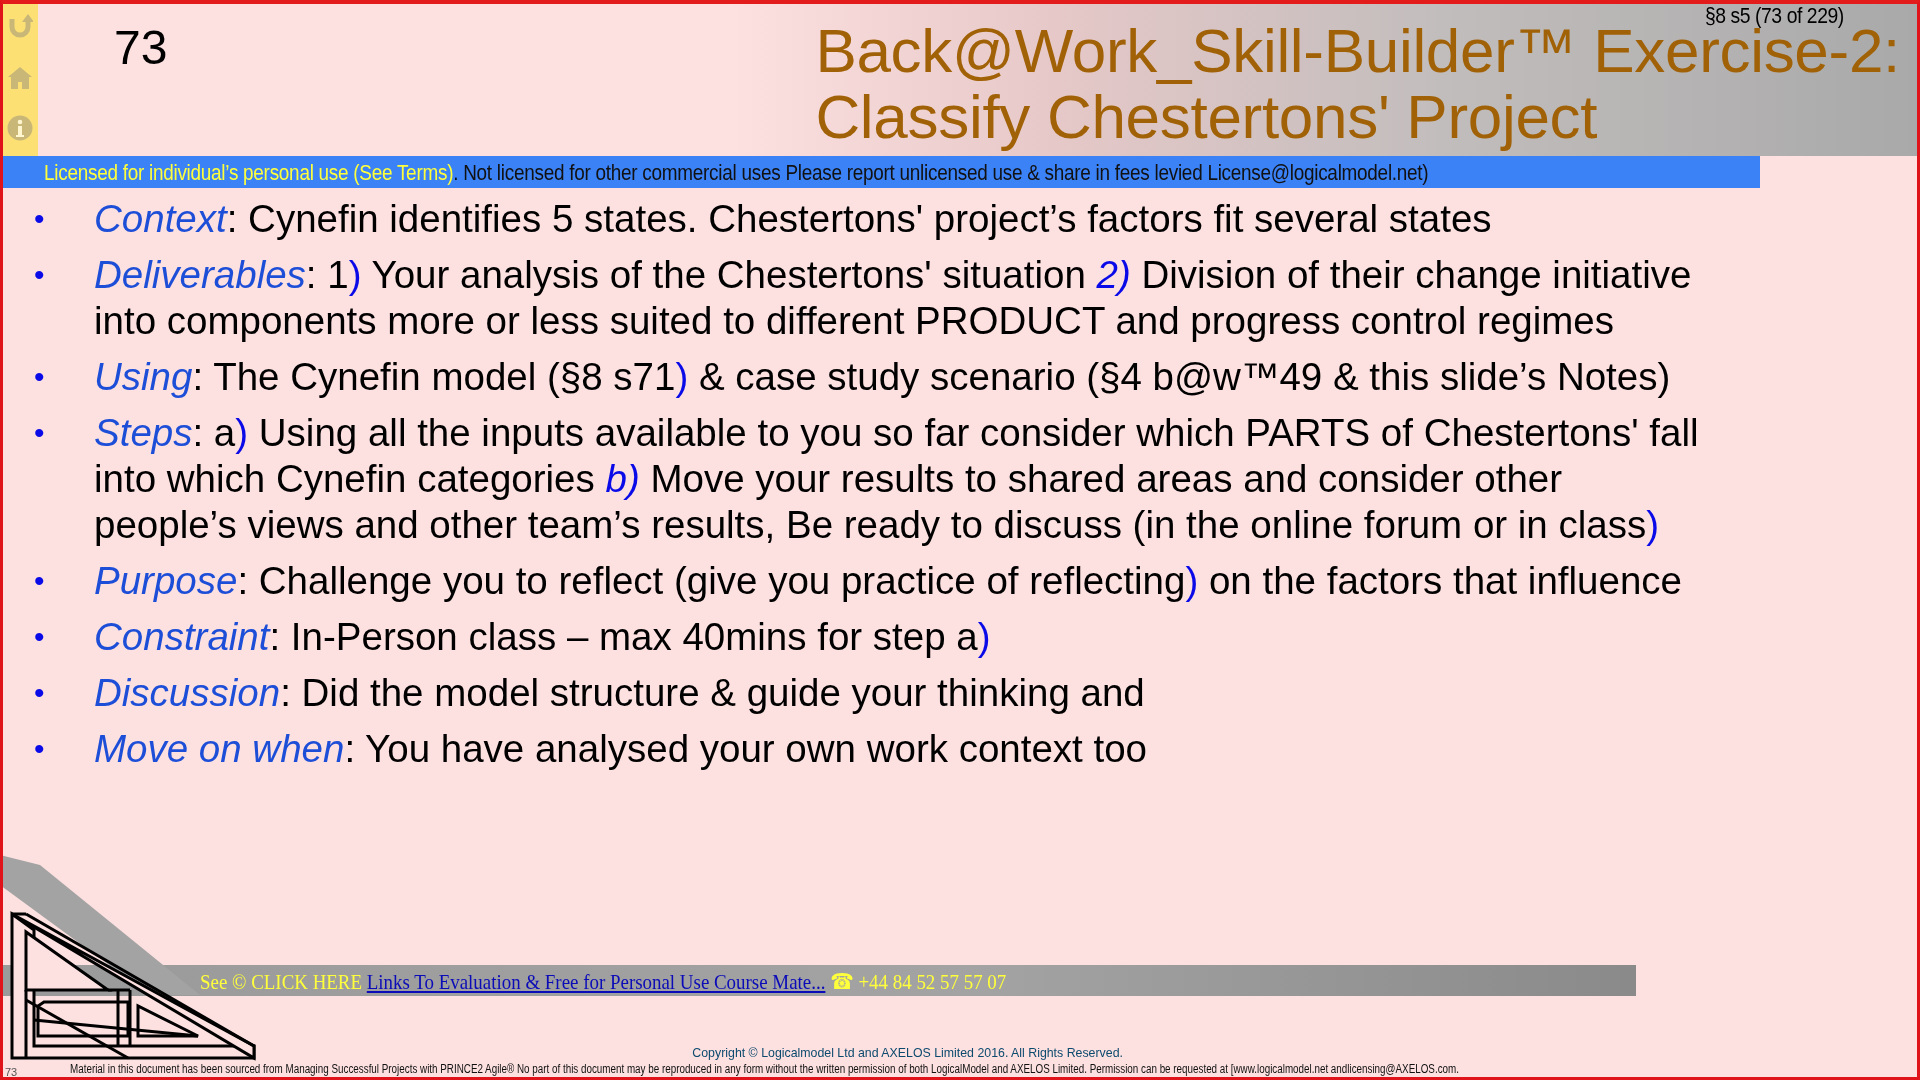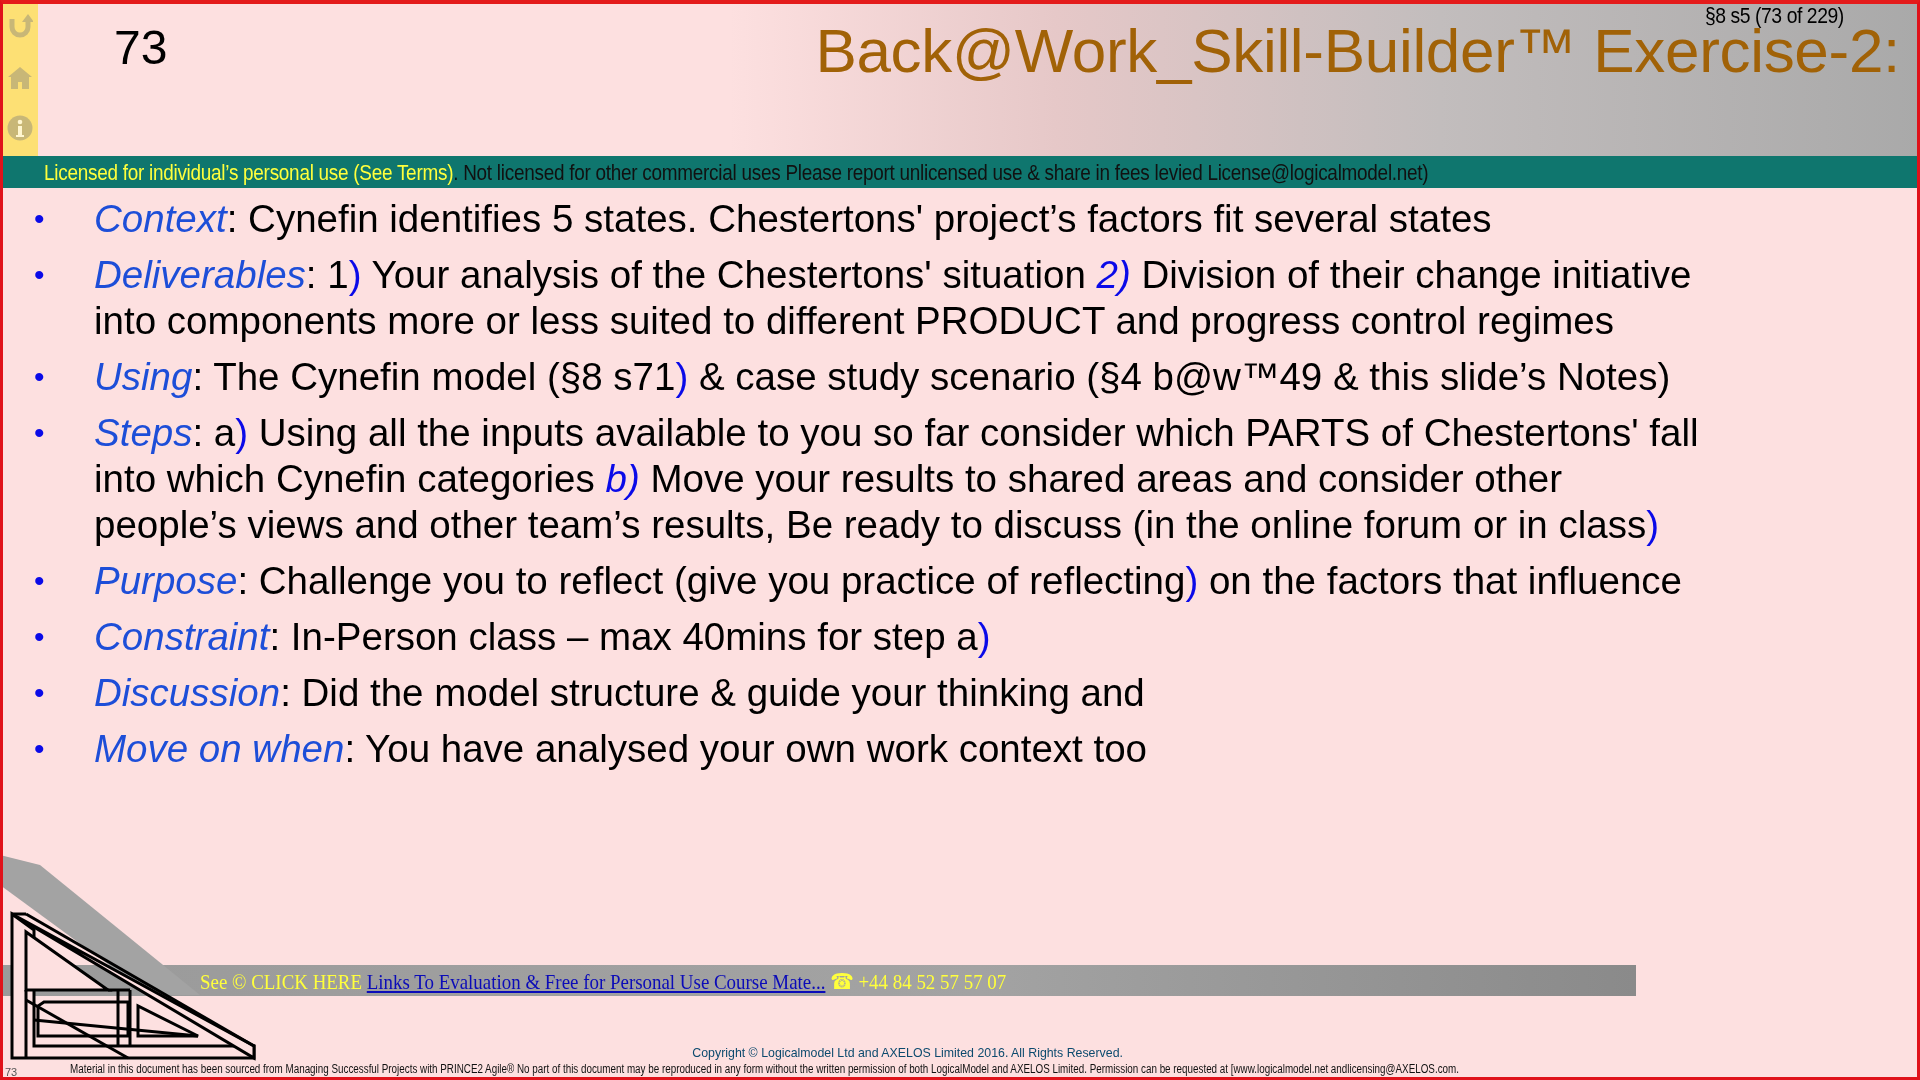--- a/index.html
+++ b/index.html
@@ -5,21 +5,21 @@
   html, body { margin:0; padding:0; }
   body { width:1920px; height:1080px; overflow:hidden; background:#fde0e0; font-family:"Liberation Sans", sans-serif; position:relative; }
   .frame { position:absolute; inset:0; border:3px solid #e0121a; border-top:4px solid #e41b1b; box-sizing:border-box; pointer-events:none; z-index:50; }
   .header { position:absolute; left:0; top:0; width:1920px; height:156px;
     background:linear-gradient(90deg,#fde0e0 0%,#fde0e0 38%,#e6c8c8 55%,#c2bdbd 75%,#a9a9a9 100%); }
   .sidebar { position:absolute; left:2px; top:3px; width:36px; height:153px; background:#fde074; z-index:5; }
   .sidebar .ic { position:absolute; left:5px; width:26px; height:26px; }
   .slide-num { position:absolute; left:114px; top:20px; font-size:48px; color:#000; }
   .section-ref { position:absolute; right:76px; top:3px; font-size:22px; color:#000; letter-spacing:-0.5px; transform:scaleX(0.88); transform-origin:right top; }
   .title { position:absolute; right:20px; top:18px; color:#a16207; font-size:62px; line-height:66px; letter-spacing:-0.3px; }
-  .license-bar { position:absolute; left:0; top:156px; width:1920px; height:32px; background:#0f766e; white-space:nowrap; }
+  .license-bar { position:absolute; left:0; top:156px; width:1760px; height:32px; background:#3b82f6; white-space:nowrap; }
   .license-bar .txt { position:absolute; left:44px; top:4px; font-size:22px; transform:scaleX(0.86); transform-origin:left top; letter-spacing:-0.3px; }
   .lic-yellow { color:#ffff3c; }
   .lic-black { color:#111; }
   .content { position:absolute; left:0; top:196px; width:1900px; }
   .bullet { position:relative; margin-left:94px; padding-left:0; font-size:38.5px; line-height:46px; color:#000; margin-bottom:10px; }
   .bullet .dot { position:absolute; left:-60px; top:0; color:#0a0ae8; font-size:30px; }
   .bullet .lbl { color:#1d4ed8; font-style:italic; }
   .bl { color:#0a0ae8; }
   .bli { color:#0a0ae8; font-style:italic; }
   .indent2 { padding-left:178px; display:block; }
@@ -54,20 +54,21 @@
     <circle cx="13" cy="7" r="2.3" fill="#fff6d0"></circle>
     <rect x="11" y="11" width="4" height="10" fill="#fff6d0"></rect>
     <rect x="9" y="20" width="8" height="2" fill="#fff6d0"></rect>
   </svg>
 </div>
 
 <div class="slide-num">73</div>
 <div class="section-ref">§8 s5 (73 of 229)</div>
 <div class="title">
   <div>Back@Work_Skill-Builder™ Exercise-2:</div>
+  <div>Classify Chestertons' Project</div>
 </div>
 
 <div class="license-bar">
   <div class="txt">
     <span class="lic-yellow">Licensed for individual’s personal use (See Terms)</span><span class="lic-black">. Not  licensed for other commercial uses Please report unlicensed use &amp; share in fees levied License@logicalmodel.net)</span>
   </div>
 </div>
 
 <div class="content">
   <div class="bullet">

